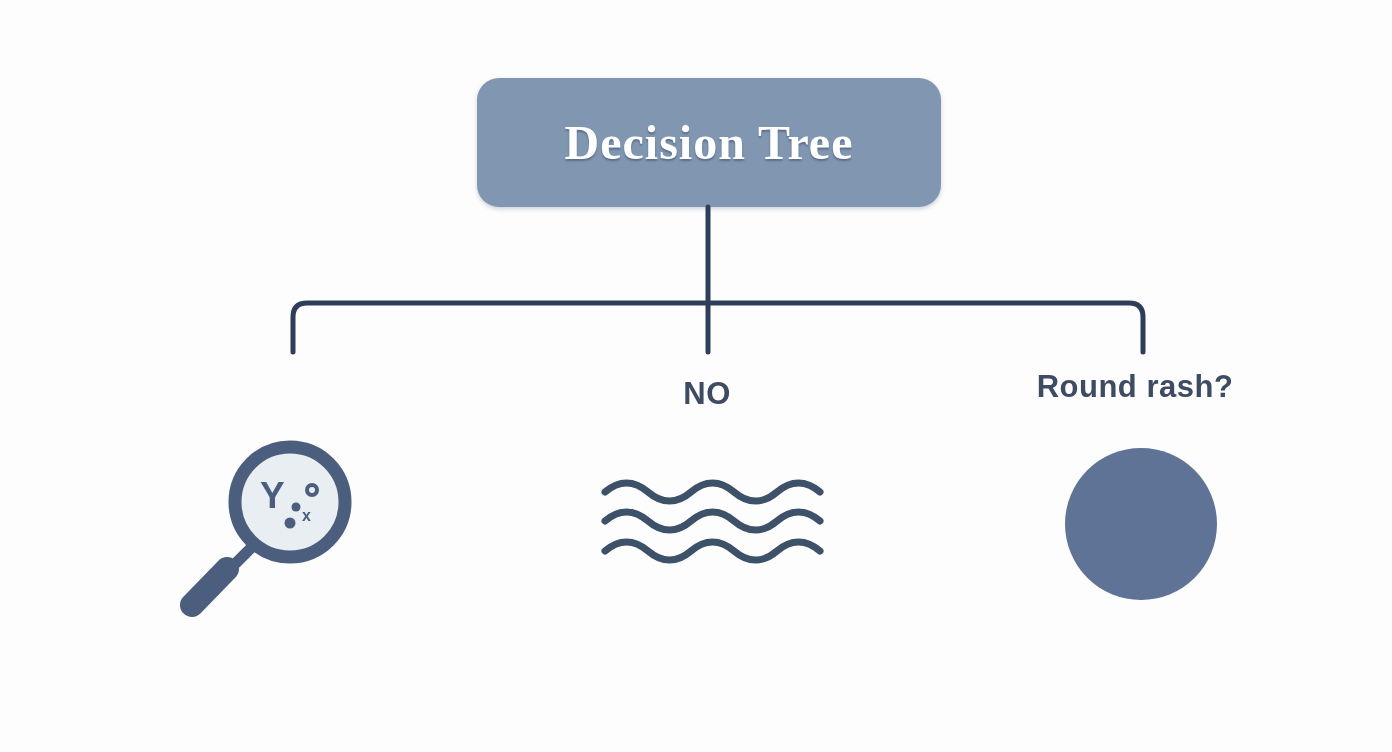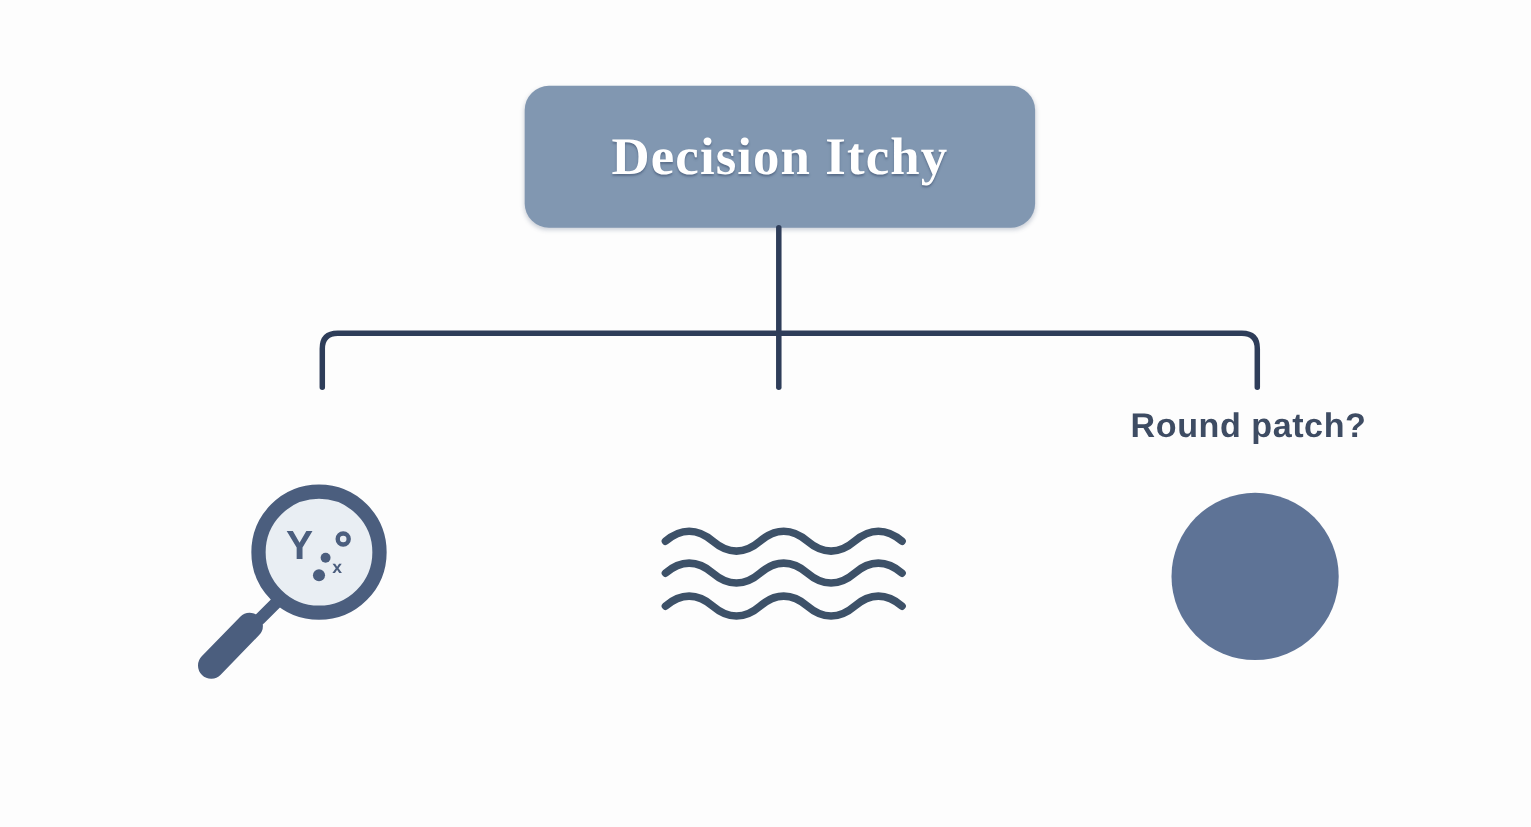--- a/index.html
+++ b/index.html
@@ -67,29 +67,30 @@
     font-size: 16px;
     fill: #4b5e7e;
   }
 </style>
 </head>
 <body>
 
 <div class="canvas">
 
   <div class="title-box">
-    <span class="title-text">Decision Itchy</span>
+    <span class="title-text">Decision Tree</span>
   </div>
 
   <svg class="connector-svg" viewBox="0 0 1392 752" xmlns="http://www.w3.org/2000/svg">
     <path d="M708 207 L708 352" stroke="#2e3d59" stroke-width="5" fill="none" stroke-linecap="round"></path>
     <path d="M293 352 L293 317 Q293 303 307 303 L1129 303 Q1143 303 1143 317 L1143 352" stroke="#2e3d59" stroke-width="5" fill="none" stroke-linecap="round"></path>
   </svg>
 
-  <div class="branch-label label-right">Round patch?</div>
+  <div class="branch-label label-mid">NO</div>
+  <div class="branch-label label-right">Round rash?</div>
 
   <svg class="icons-svg" viewBox="0 0 1392 752" xmlns="http://www.w3.org/2000/svg">
 
     <g>
       <line x1="254" y1="545" x2="236" y2="563" stroke="#4b5e7e" stroke-width="11" stroke-linecap="round"></line>
       <line x1="227" y1="569" x2="192" y2="605" stroke="#4b5e7e" stroke-width="24" stroke-linecap="round"></line>
       <circle cx="290" cy="502" r="55" fill="#e9eef3" stroke="#4b5e7e" stroke-width="13"></circle>
       <text x="260" y="508" class="mag-letter">Y</text>
       <circle cx="296" cy="507" r="4.5" fill="#4b5e7e"></circle>
       <circle cx="312" cy="490" r="5" fill="none" stroke="#4b5e7e" stroke-width="4"></circle>

